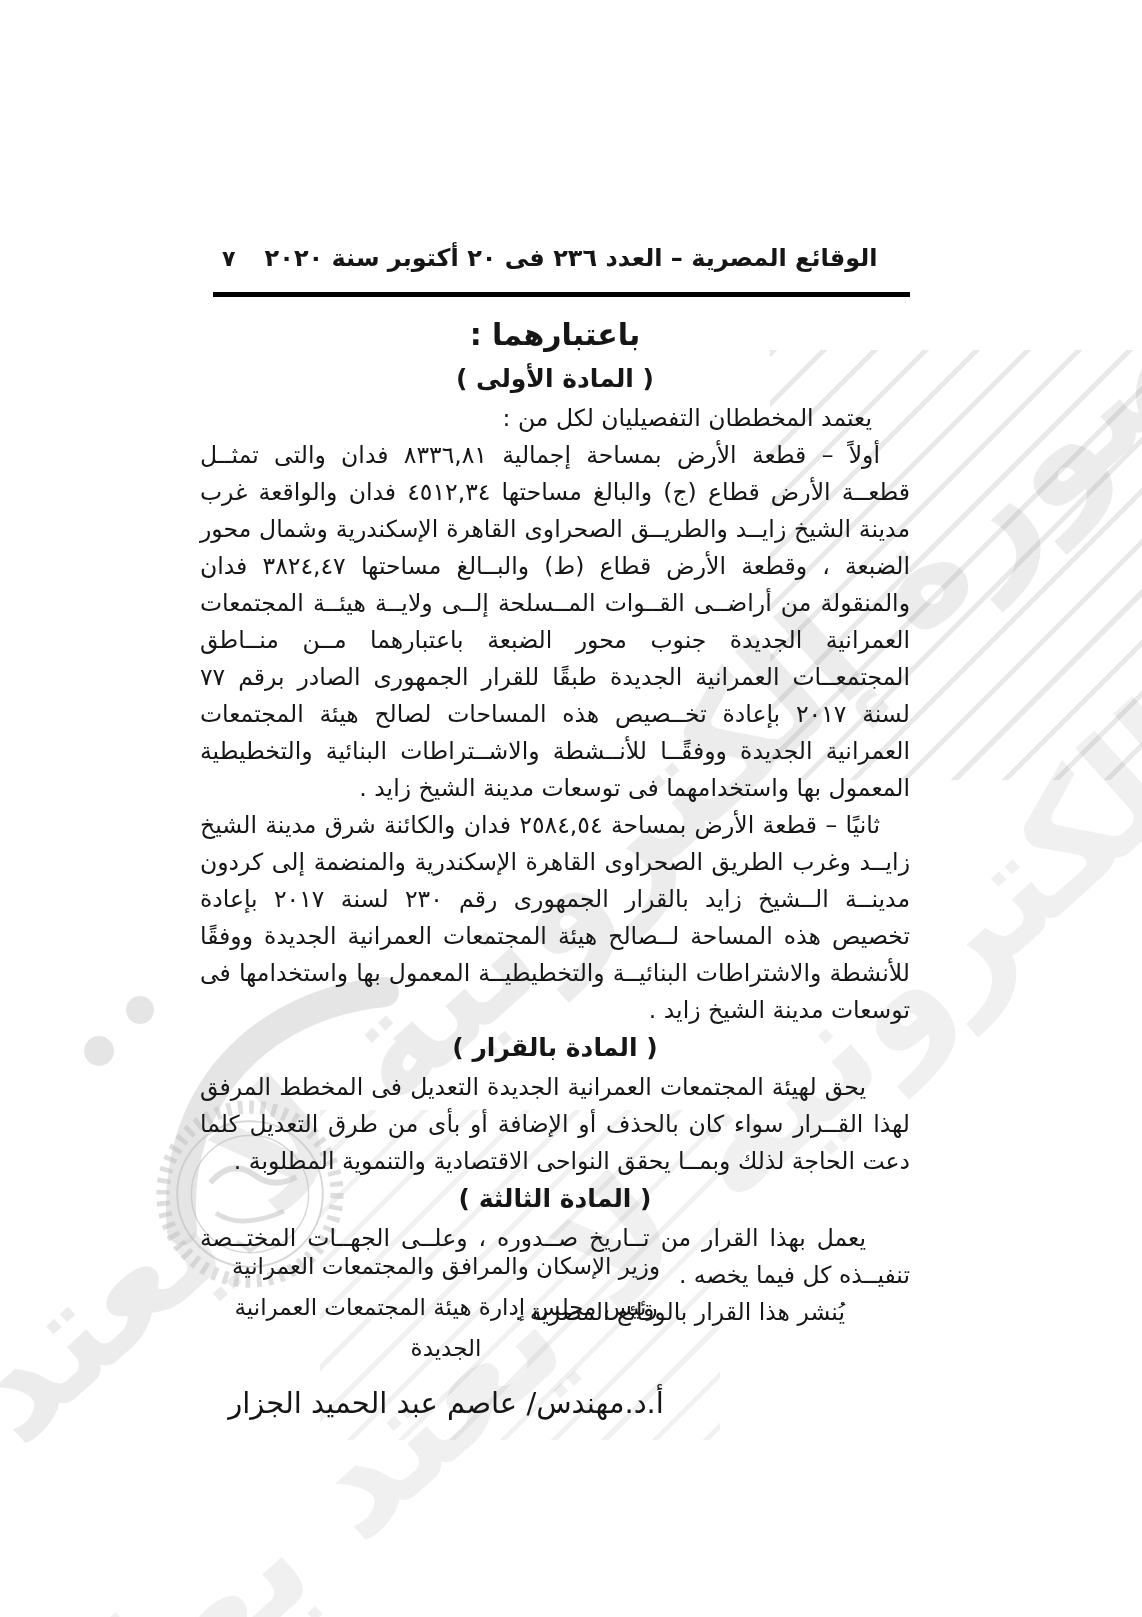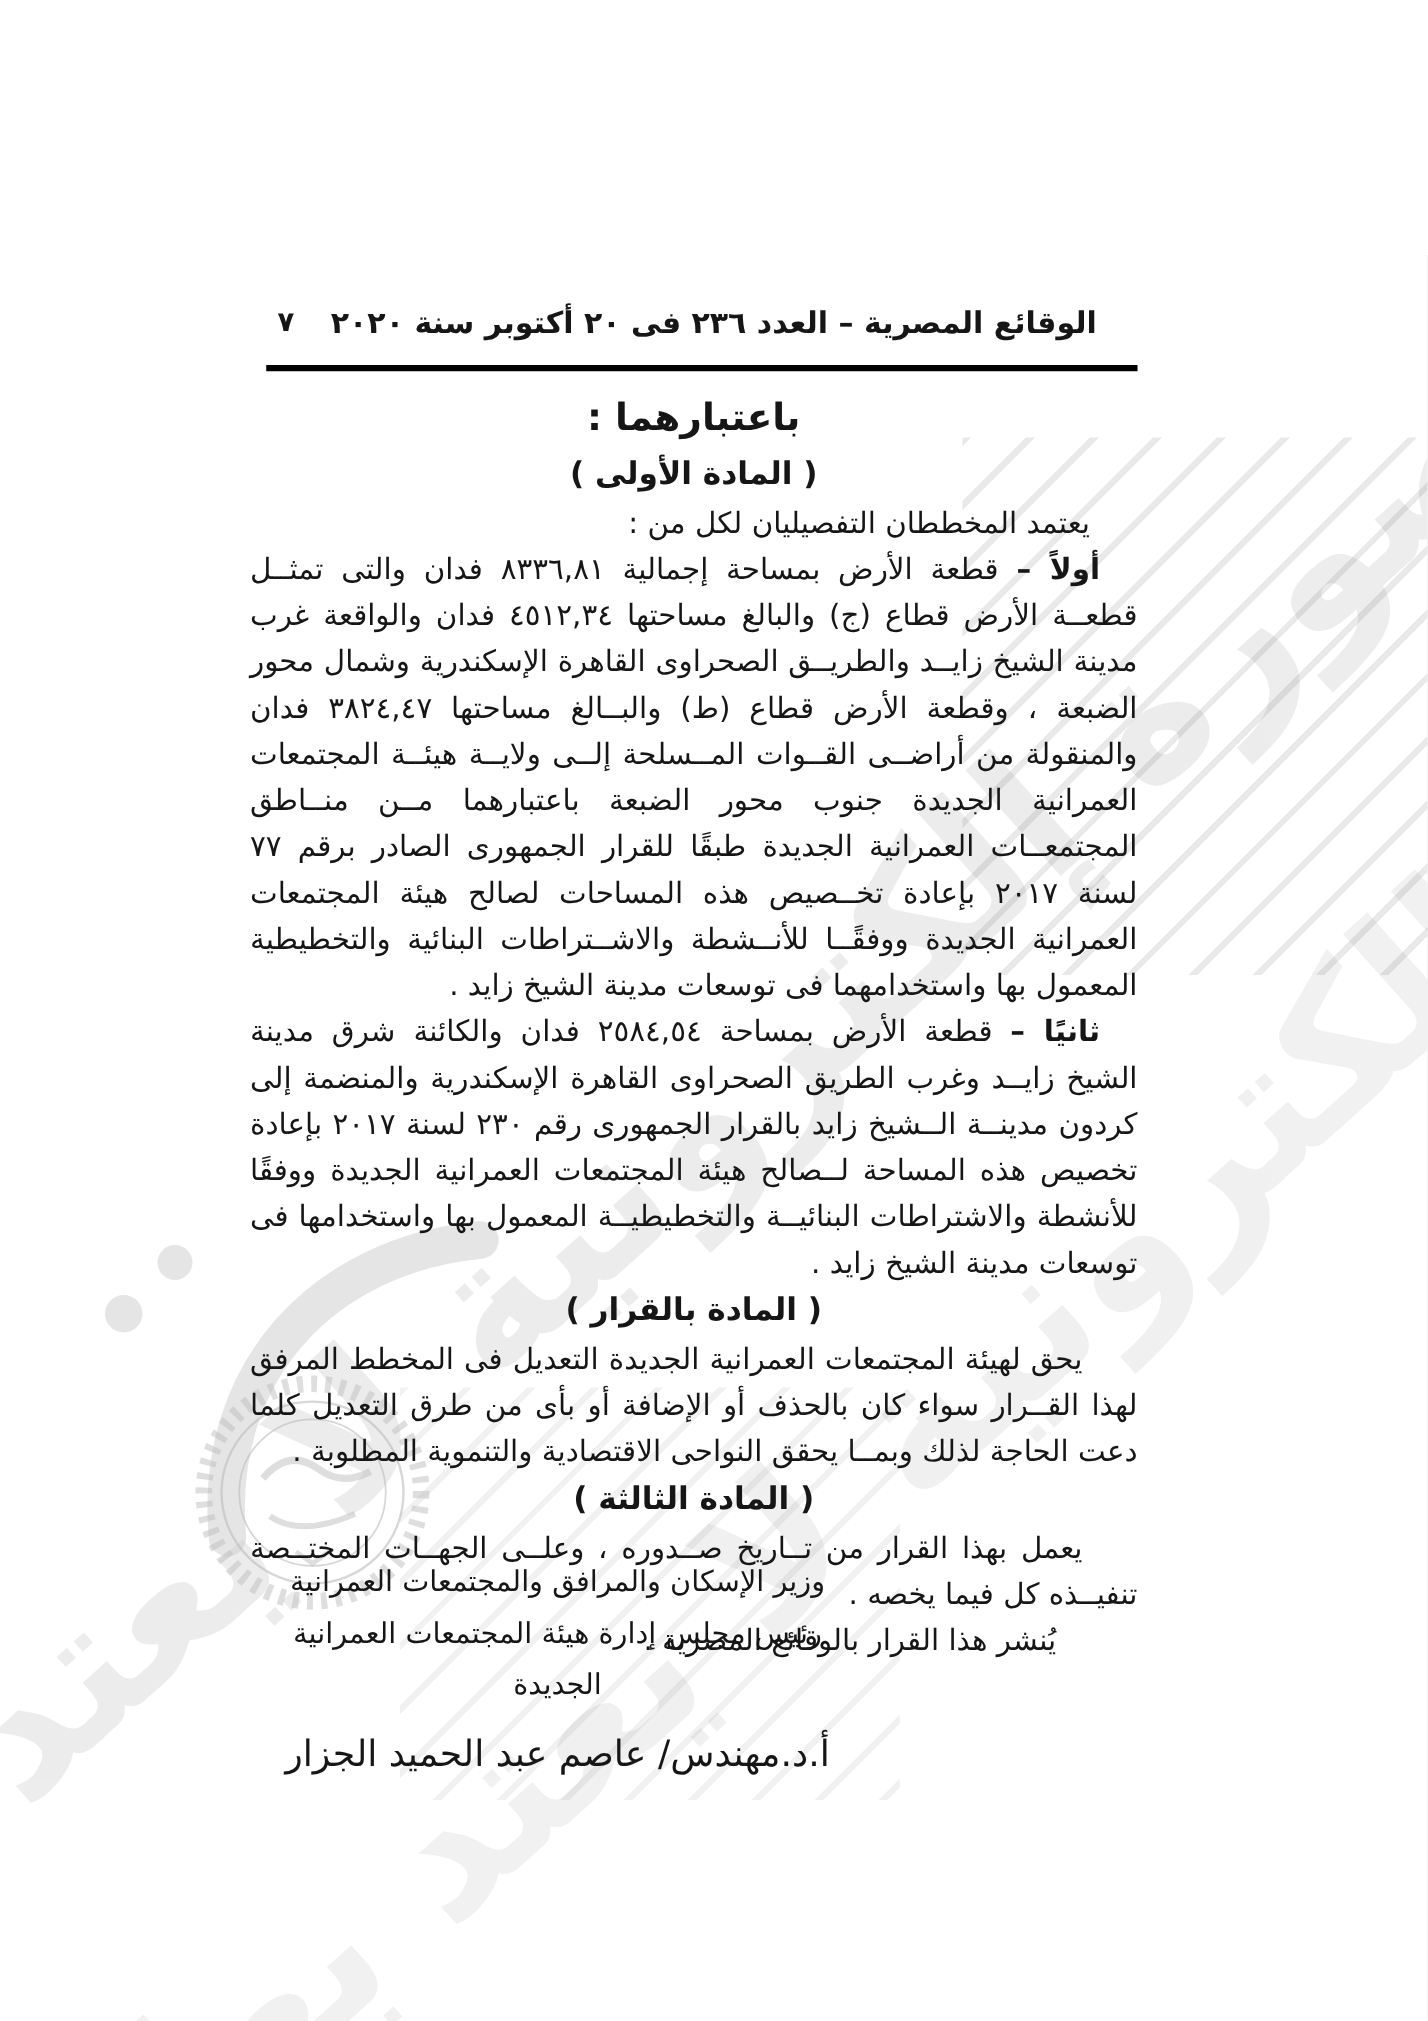--- a/index.html
+++ b/index.html
@@ -39,21 +39,21 @@
   .content{
     position:absolute;top:316px;right:232px;left:200px;z-index:1;
     direction:rtl;text-align:justify;
     font-size:23.5px;line-height:37px;
   }
   .decree-heading{margin:0;height:44px;text-align:center;font-size:30px;font-weight:bold;}
   .article-title{margin:0;height:40px;text-align:center;font-size:25px;font-weight:bold;}
   .intro{margin:0;text-align:right;text-indent:38px;
     text-underline-offset:6px;text-decoration-thickness:2px;}
   .para{margin:0;text-indent:30px;}
-  .para .lead{font-weight:bold;}
+  .para .lead{font-weight:normal;}
   .para-indent{margin:0;text-indent:44px;}
   .publish-line{margin:0;text-align:right;text-indent:65px;}
   
   .signature{
     position:absolute;top:1246px;left:212px;width:468px;z-index:1;
     direction:rtl;text-align:center;font-size:23px;line-height:41px;
   }
   .signature .sig-name{font-weight:normal;font-size:29px;margin-top:14px;}
 </style>
 </head>

